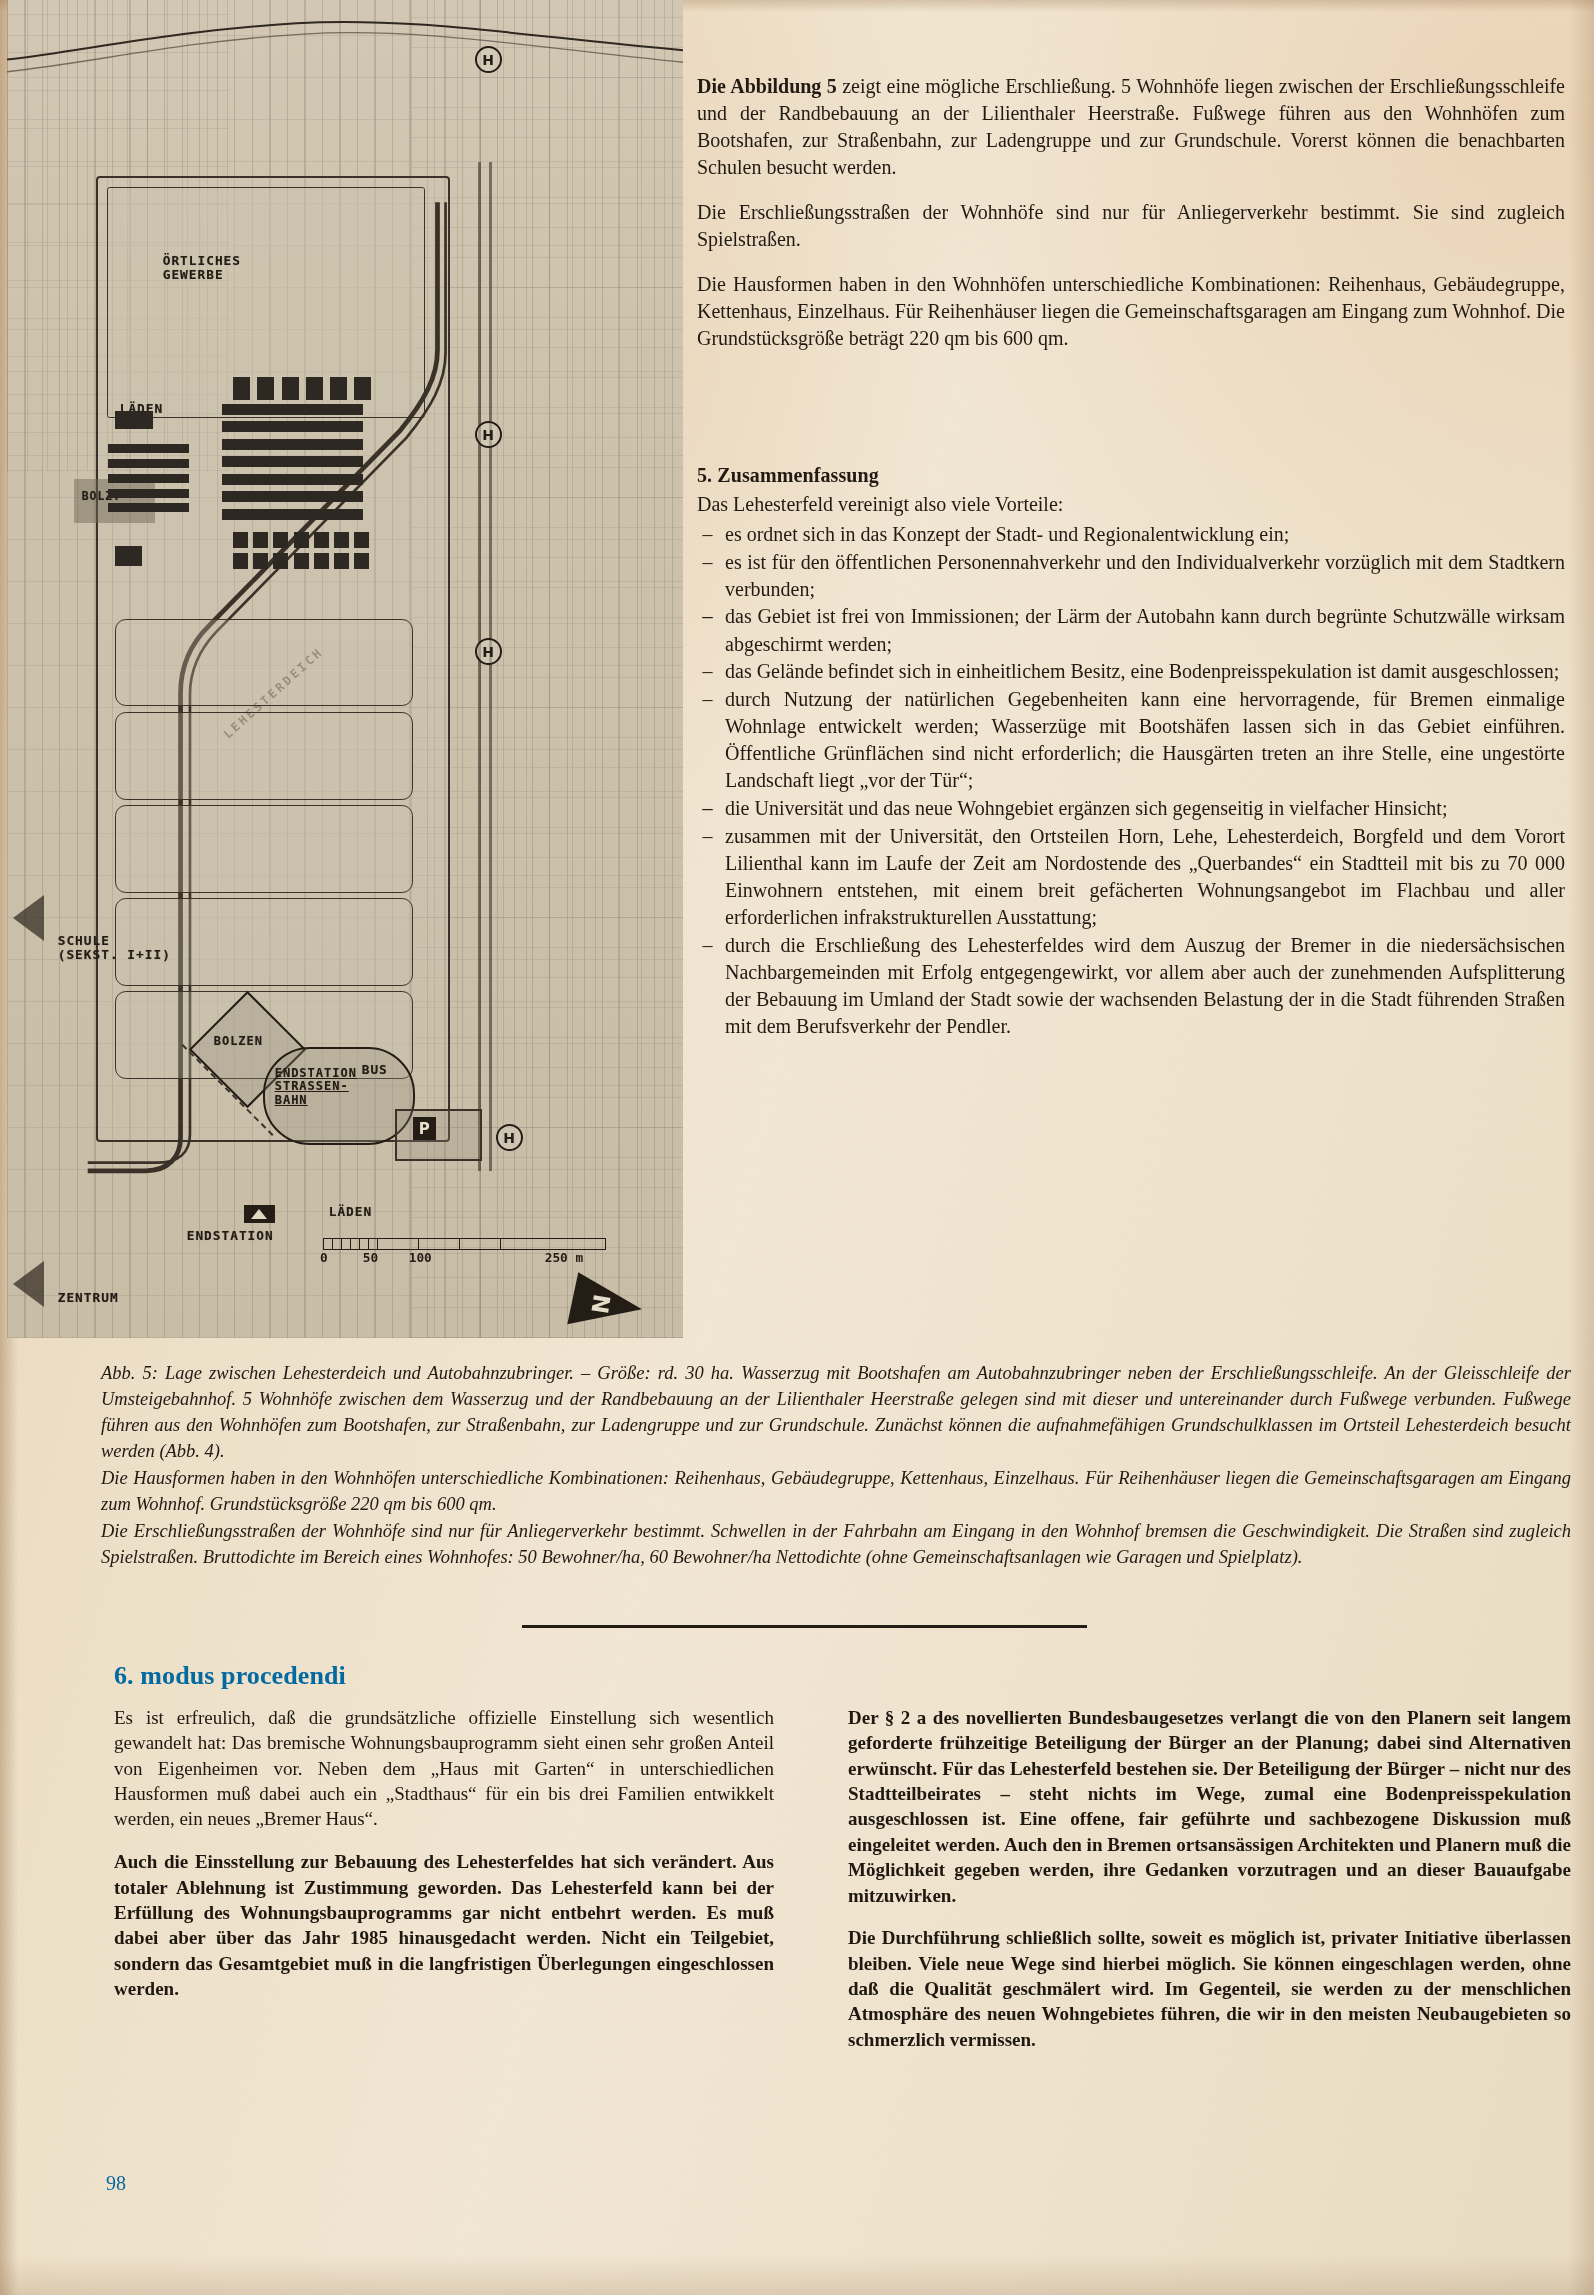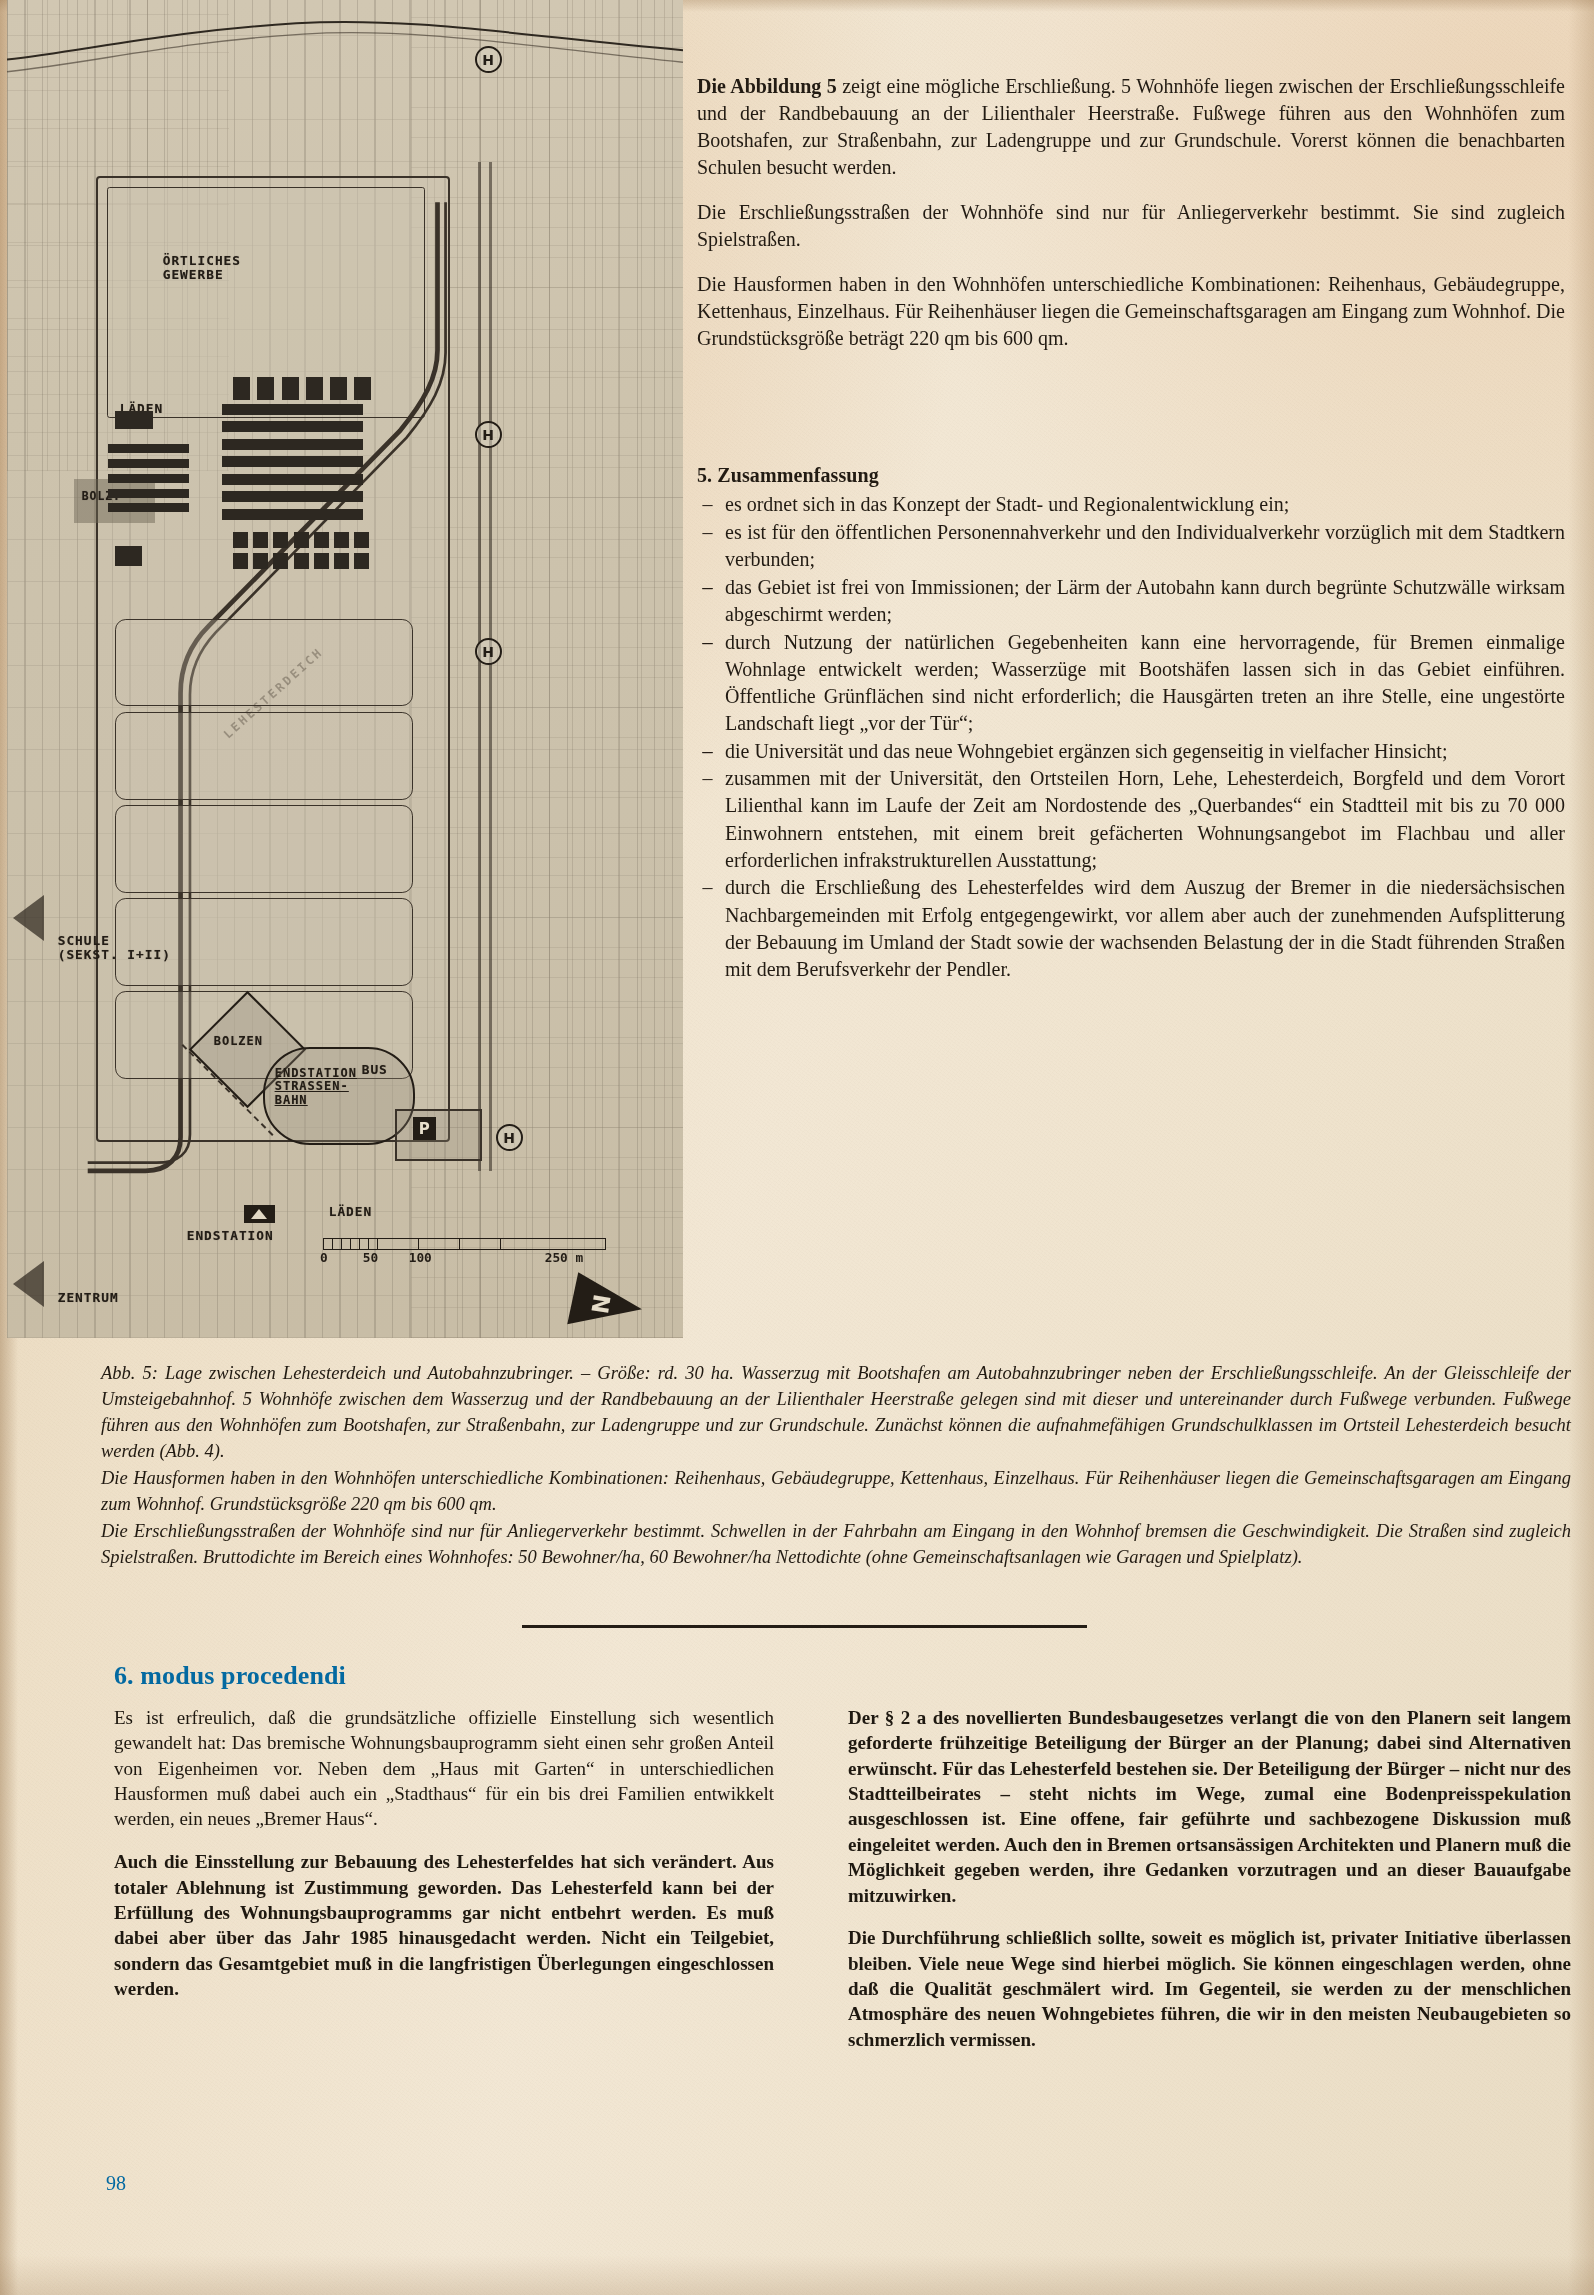--- a/index.html
+++ b/index.html
@@ -298,26 +298,27 @@
 </div>
 
 <div class="col" id="rtop">
   <p><b class="lead">Die Abbildung 5</b><span> zeigt eine mögliche Erschließung. 5 Wohnhöfe liegen zwischen der Erschließungsschleife und der Randbebauung an der Lilienthaler Heerstraße. Fußwege führen aus den Wohnhöfen zum Bootshafen, zur Straßenbahn, zur Ladengruppe und zur Grundschule. Vorerst können die benachbarten Schulen besucht werden.</span></p>
   <p>Die Erschließungsstraßen der Wohnhöfe sind nur für Anliegerverkehr bestimmt. Sie sind zugleich Spielstraßen.</p>
   <p>Die Hausformen haben in den Wohnhöfen unterschiedliche Kombinationen: Reihenhaus, Gebäudegruppe, Kettenhaus, Einzelhaus. Für Reihenhäuser liegen die Gemeinschaftsgaragen am Eingang zum Wohnhof. Die Grundstücksgröße beträgt 220 qm bis 600 qm.</p>
 </div>
 
 <div class="col" id="sumwrap">
   <h2 class="sec">5. Zusammenfassung</h2>
+  <p id="sumintro">Das Lehesterfeld vereinigt also viele Vorteile:</p>
   <ul class="adv">
     <li><span class="dash">–</span><span>es ordnet sich in das Konzept der Stadt- und Regionalentwicklung ein;</span></li>
     <li><span class="dash">–</span><span>es ist für den öffentlichen Personennahverkehr und den Individualverkehr vorzüglich mit dem Stadtkern verbunden;</span></li>
     <li><span class="dash">–</span></li>
     <li><span class="dash">–</span><span>das Gebiet ist frei von Immissionen; der Lärm der Autobahn kann durch begrünte Schutzwälle wirksam abgeschirmt werden;</span></li>
-    <li><span class="dash">–</span></li>
+    <li><span class="dash">–</span><span>das Gelände befindet sich in einheitlichem Besitz, eine Bodenpreisspekulation ist damit ausgeschlossen;</span></li>
     <li><span class="dash">–</span><span>durch Nutzung der natürlichen Gegebenheiten kann eine hervorragende, für Bremen einmalige Wohnlage entwickelt werden; Wasserzüge mit Bootshäfen lassen sich in das Gebiet einführen. Öffentliche Grünflächen sind nicht erforderlich; die Hausgärten treten an ihre Stelle, eine ungestörte Landschaft liegt „vor der Tür“;</span></li>
     <li><span class="dash">–</span></li>
     <li><span class="dash">–</span><span>die Universität und das neue Wohngebiet ergänzen sich gegenseitig in vielfacher Hinsicht;</span></li>
     <li><span class="dash">–</span><span>zusammen mit der Universität, den Ortsteilen Horn, Lehe, Lehesterdeich, Borgfeld und dem Vorort Lilienthal kann im Laufe der Zeit am Nordostende des „Querbandes“ ein Stadtteil mit bis zu 70 000 Einwohnern entstehen, mit einem breit gefächerten Wohnungsangebot im Flachbau und aller erforderlichen infrakstrukturellen Ausstattung;</span></li>
     <li><span class="dash">–</span><span>durch die Erschließung des Lehesterfeldes wird dem Auszug der Bremer in die niedersächsischen Nachbargemeinden mit Erfolg entgegengewirkt, vor allem aber auch der zunehmenden Aufsplitterung der Bebauung im Umland der Stadt sowie der wachsenden Belastung der in die Stadt führenden Straßen mit dem Berufsverkehr der Pendler.</span></li>
   </ul>
 </div>
 
 <div id="caption">
   <p>Abb. 5: Lage zwischen Lehesterdeich und Autobahnzubringer. – Größe: rd. 30 ha. Wasserzug mit Bootshafen am Autobahnzubringer neben der Erschließungsschleife. An der Gleisschleife der Umsteigebahnhof. 5 Wohnhöfe zwischen dem Wasserzug und der Randbebauung an der Lilienthaler Heerstraße gelegen sind mit dieser und untereinander durch Fußwege verbunden. Fußwege führen aus den Wohnhöfen zum Bootshafen, zur Straßenbahn, zur Ladengruppe und zur Grundschule. Zunächst können die aufnahmefähigen Grundschulklassen im Ortsteil Lehesterdeich besucht werden (Abb. 4).</p>

